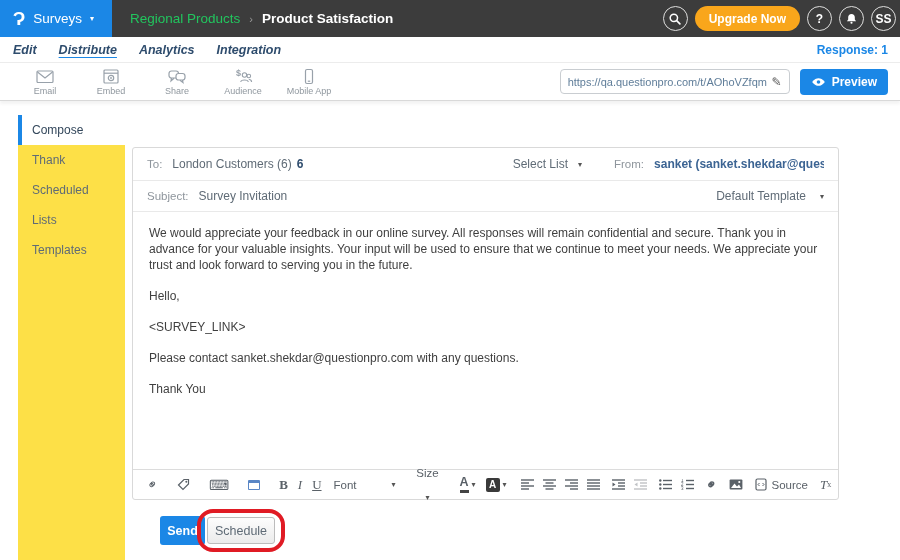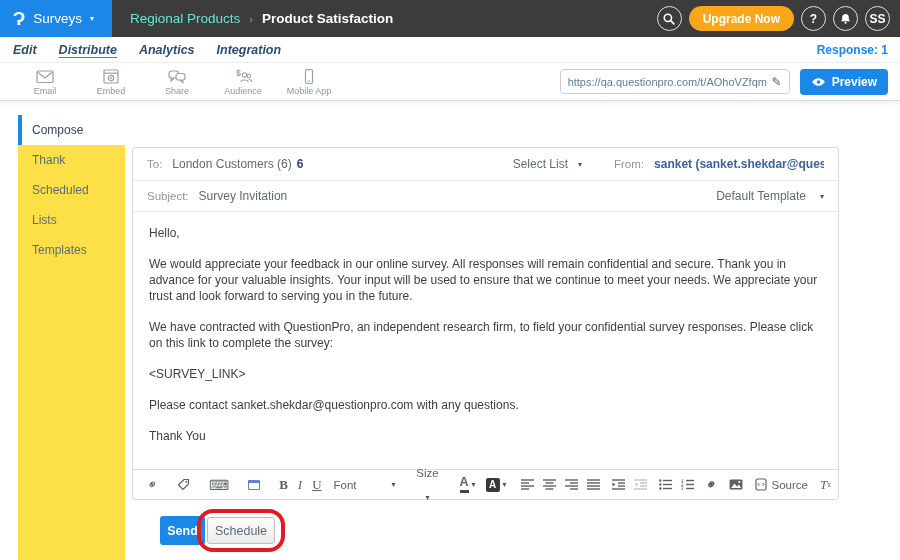--- a/index.html
+++ b/index.html
@@ -10,24 +10,24 @@
     -webkit-font-smoothing:antialiased;
   }
 
   
   .header { position:absolute; top:0; left:0; right:0; height:37px; background:#3c3c3c; display:flex; align-items:center; }
   .logo-area { width:112px; height:37px; background:#1b87e6; display:flex; align-items:center; padding-left:13px; gap:8px; color:#fff; cursor:pointer; }
   .logo-glyph { font-weight:bold; font-size:19px; line-height:1; }
   .product-name { font-size:13.5px; }
   .caret { font-size:8px; line-height:1; }
   .breadcrumb { margin-left:18px; display:flex; align-items:center; gap:9px; font-size:13.5px; }
-  .crumb-parent { color:#5eead4; cursor:pointer; }
+  .crumb-parent { color:#22c55e; cursor:pointer; }
   .crumb-sep { color:#9a9a9a; font-size:11px; }
   .crumb-current { color:#ffffff; font-weight:bold; }
-  .header-right { margin-left:auto; display:flex; align-items:center; gap:7px; padding-right:10px; }
+  .header-right { margin-left:auto; display:flex; align-items:center; gap:7px; padding-right:4px; }
   .hicon { width:25px; height:25px; border:1.5px solid #dededd; border-radius:50%; display:flex; align-items:center; justify-content:center; color:#fff; font-size:12px; font-weight:bold; cursor:pointer; }
   .upgrade { height:25px; padding:0 14px; background:#f9a61b; border-radius:13px; color:#fff; font-size:12px; font-weight:bold; display:flex; align-items:center; cursor:pointer; }
 
   
   .tabbar { position:absolute; top:37px; left:0; right:0; height:26px; background:#fff; border-bottom:1px solid #ececec; display:flex; align-items:center; padding:0 12px 0 13px; gap:22px; }
   .tab { font-size:12.5px; font-weight:bold; color:#2e4c6d; cursor:pointer;font-style:italic; }
   .tab.active { text-decoration:underline; text-decoration-color:#1b87e6; text-underline-offset:3px; }
   .response { margin-left:auto; color:#1b87e6; font-size:12px; font-weight:600; }
 
   
@@ -214,23 +214,22 @@
   <div class="row row-subject">
     <span class="flabel">Subject:</span>
     <span class="subject-value">Survey Invitation</span>
     <span class="template">
       <span>Default Template</span>
       <span class="caret-dark">▾</span>
     </span>
   </div>
 
   <div class="body-area">
+    <p>We would appreciate your feedback in our online survey. All responses will remain confidential and secure. Thank you in advance for your valuable insights. Your input will be used to ensure that we continue to meet your needs. We appreciate your trust and look forward to serving you in the future.</p>
     <p>Hello,</p>
-    <p>We would appreciate your feedback in our online survey. All responses will remain confidential and secure. Thank you in advance for your valuable insights. Your input will be used to ensure that we continue to meet your needs. We appreciate your trust and look forward to serving you in the future.</p>
-    <p>We have contracted with QuestionPro, an independent research firm, to field your confidential survey responses. Please click on this link to complete the survey:</p>
     <p>&lt;SURVEY_LINK&gt;</p>
     <p>Please contact sanket.shekdar@questionpro.com with any questions.</p>
     <p>Thank You</p>
   </div>
 
   <div class="editor-bar">
     <span class="ebtn g1">
         <span class="chain">⚭</span>
       </span>
     <span class="ebtn g1">

